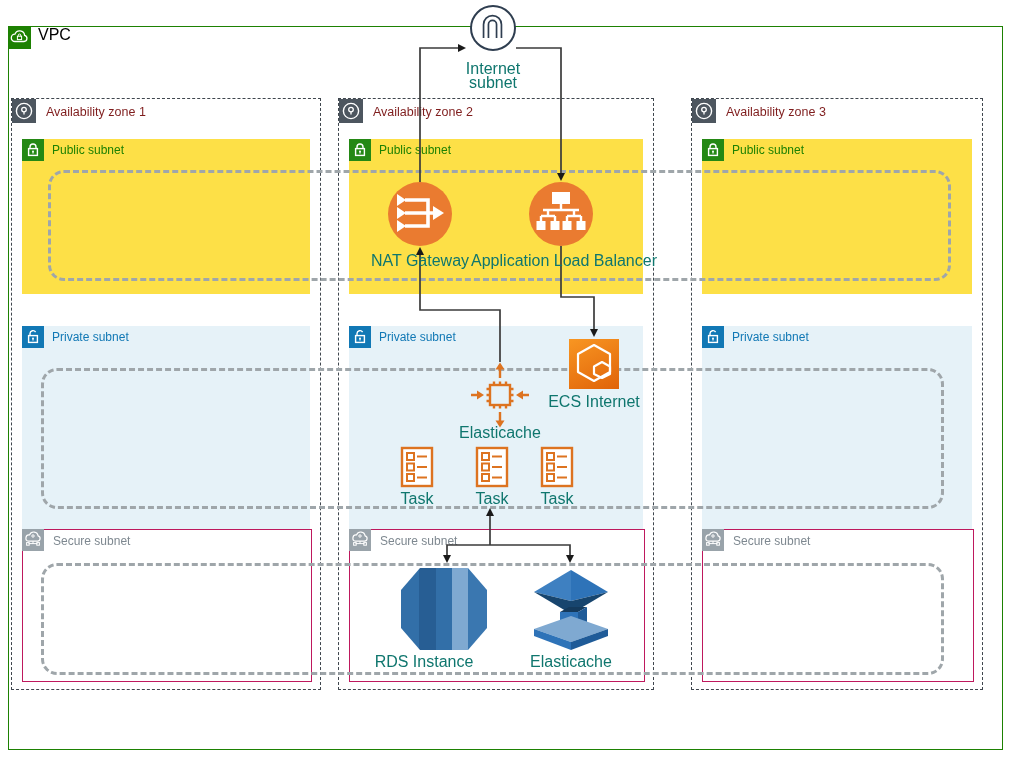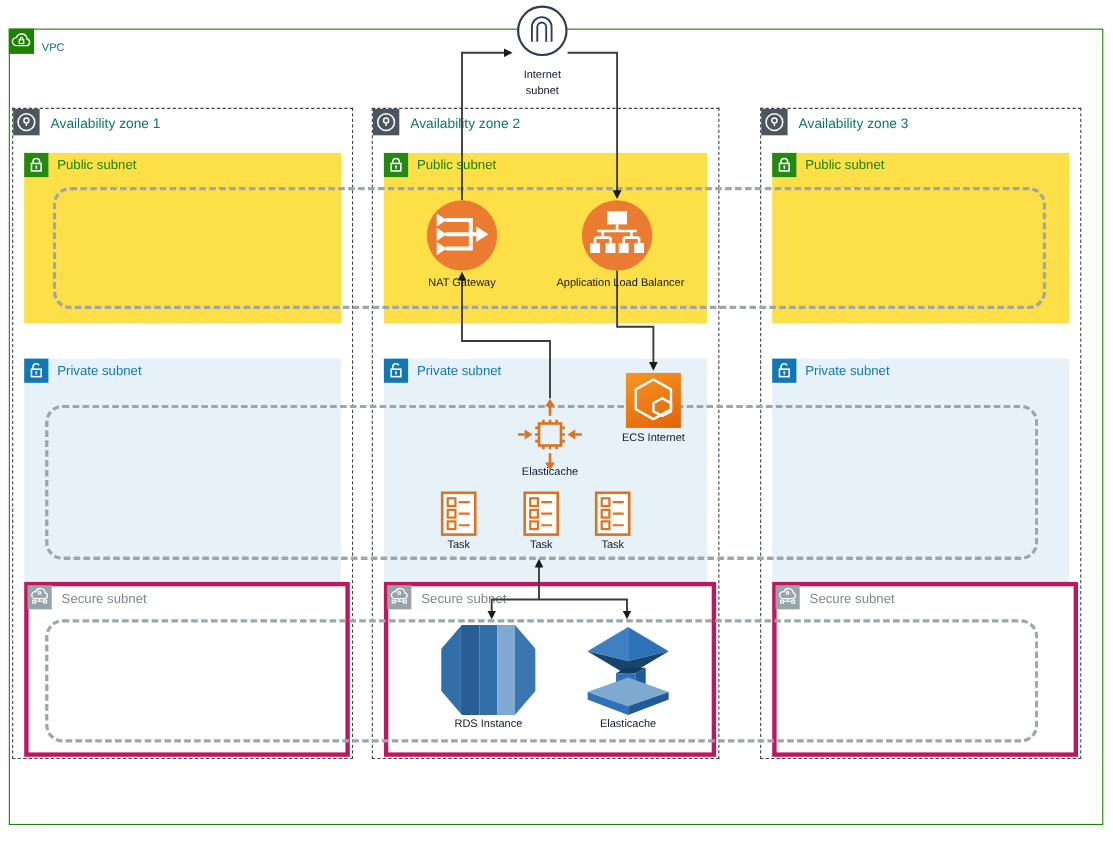--- a/index.html
+++ b/index.html
@@ -5,50 +5,50 @@
   html,body{margin:0;padding:0;background:#ffffff;}
   #canvas{
     position:relative;width:1012px;height:770px;background:#ffffff;
     font-family:"Liberation Sans","DejaVu Sans",sans-serif;color:#232F3E;
     overflow:hidden;
   }
   .abs{position:absolute;}
   
   .vpc{left:8px;top:26px;width:993px;height:722px;border:1px solid #1d8102;z-index:1;}
   .vpc-icon{left:8px;top:26px;width:23px;height:23px;background:#1d8102;z-index:2;}
-  .vpc-label{left:38px;top:38px;font-size:10px;color:#0f766e;z-index:2;}
+  .vpc-label{left:38px;top:26px;font-size:16px;color:#000000;z-index:2;}
   
   .az{border:1px dashed #3f464e;top:98px;height:590px;z-index:2;}
   .az-icon{width:24px;height:24px;background:#4d565f;left:0;top:0;}
-  .az-label{left:34px;top:6px;font-size:12.5px;color:#0f766e;white-space:nowrap;}
+  .az-label{left:34px;top:6px;font-size:12.5px;color:#7f1d1d;white-space:nowrap;}
   
   .subnet{left:10px;width:calc(100% - 20px);}
   .subnet.public{top:40px;height:155px;background:#fde047;}
   .subnet.private{top:227px;height:236px;background:#E6F2F8;}
-  .subnet.secure{top:430px;height:151px;background:#ffffff;border:4px solid #be185d;}
+  .subnet.secure{top:430px;height:151px;background:#ffffff;border:1px solid #be185d;}
   .subnet-icon{width:22px;height:22px;left:0;top:0;}
   .subnet.secure .subnet-icon{left:-1px;top:-1px;}
   .pub-ic{background:#248814;}
   .priv-ic{background:#1178B5;}
   .sec-ic{background:#99A3AA;}
   .subnet-label{left:30px;top:4px;font-size:12px;white-space:nowrap;}
   .subnet.public .subnet-label{color:#1d8102;}
   .subnet.private .subnet-label{color:#1178B5;}
   .subnet.secure .subnet-label{color:#7e8890;}
   
   .sg{border:3px dashed #9FA6AA;border-radius:16px;z-index:3;}
   #sg-public{left:48px;top:170px;width:897px;height:105px;}
   #sg-private{left:41px;top:368px;width:897px;height:135px;}
   #sg-secure{left:41px;top:563px;width:897px;height:106px;}
   
   #edges{left:0;top:0;width:1012px;height:770px;z-index:5;pointer-events:none;}
   
   .node{z-index:6;}
   .circle-node{width:64px;height:64px;border-radius:50%;background:#EA7B30;}
-  .node-label{z-index:7;font-size:10px;color:#0f172a;white-space:nowrap;transform:translateX(-50%);}
+  .node-label{z-index:7;font-size:16px;color:#0f766e;white-space:nowrap;transform:translateX(-50%);}
   .igw-circle{left:470px;top:5px;width:46px;height:46px;border-radius:50%;
     background:#ffffff;border:2.5px solid #2F3E50;box-sizing:border-box;}
   .igw-label{left:493px;top:62px;text-align:center;line-height:14px;}
   .ecs-box{left:569px;top:339px;width:50px;height:50px;background:linear-gradient(155deg,#F89622,#E06309);}
 </style>
 </head>
 <body>
 
 <div id="canvas">
 
@@ -335,21 +335,21 @@
       </defs>
       <g clip-path="url(#rdsclip)">
         <rect x="0" y="0" width="18" height="82" fill="#326FA8"></rect>
         <rect x="18" y="0" width="17" height="82" fill="#275E94"></rect>
         <rect x="35" y="0" width="16" height="82" fill="#326FA8"></rect>
         <rect x="51" y="0" width="16" height="82" fill="#7FA9D1"></rect>
         <rect x="67" y="0" width="19" height="82" fill="#3A77B0"></rect>
       </g>
     </svg>
   </div>
-  <div class="abs node-label" style="left:444px;top:653px;">RDS Instance</div>
+  <div class="abs node-label" style="left:424px;top:653px;">RDS Instance</div>
 
   <div class="abs node" style="left:534px;top:568px;">
     <svg width="74" height="82" viewBox="0 0 74 82">
       <polygon points="0,24 37,2 37,33" fill="#3E80C1"></polygon>
       <polygon points="37,2 74,24 37,33" fill="#2E73B8"></polygon>
       <polygon points="0,24 37,33 74,24 37,46" fill="#17456E"></polygon>
       <polygon points="26,44 35,39 53,39 44,44" fill="#143A5C"></polygon>
       <rect x="26" y="44" width="18" height="18" fill="#2E73B8"></rect>
       <polygon points="44,44 53,39 53,57 44,62" fill="#1F5B98"></polygon>
       <polygon points="0,61 37,48 74,61 37,74" fill="#7FA9D1"></polygon>

